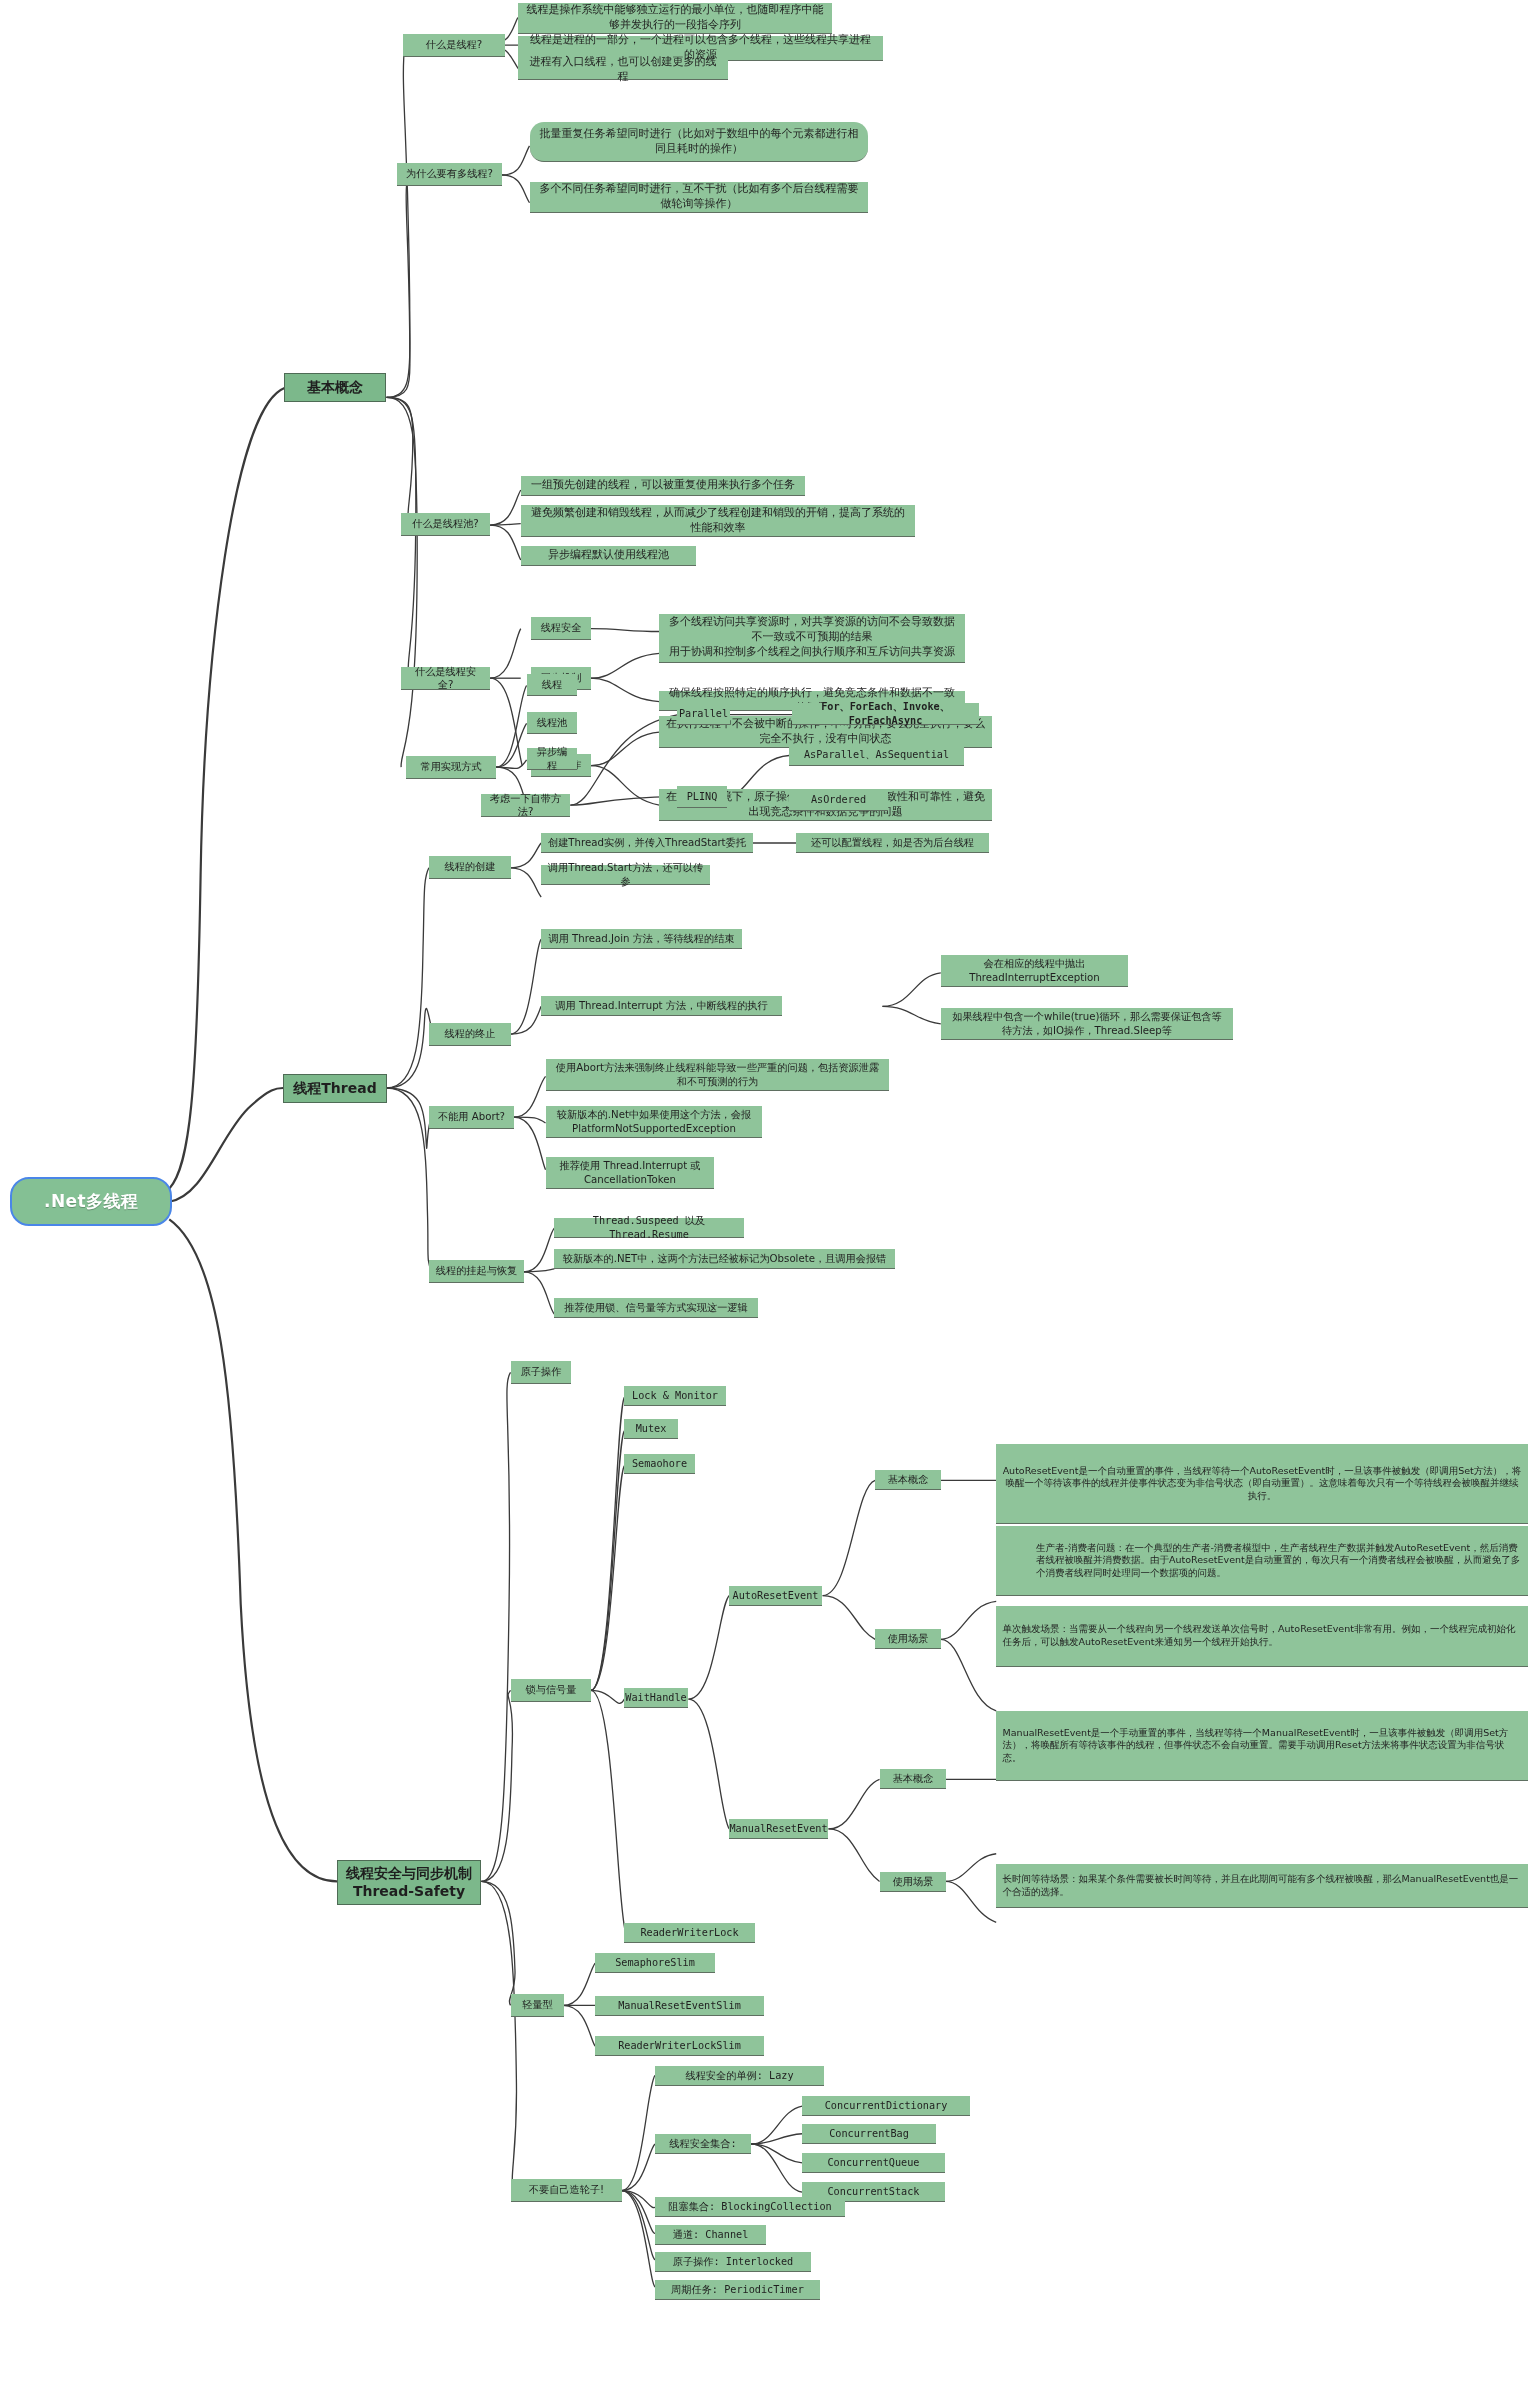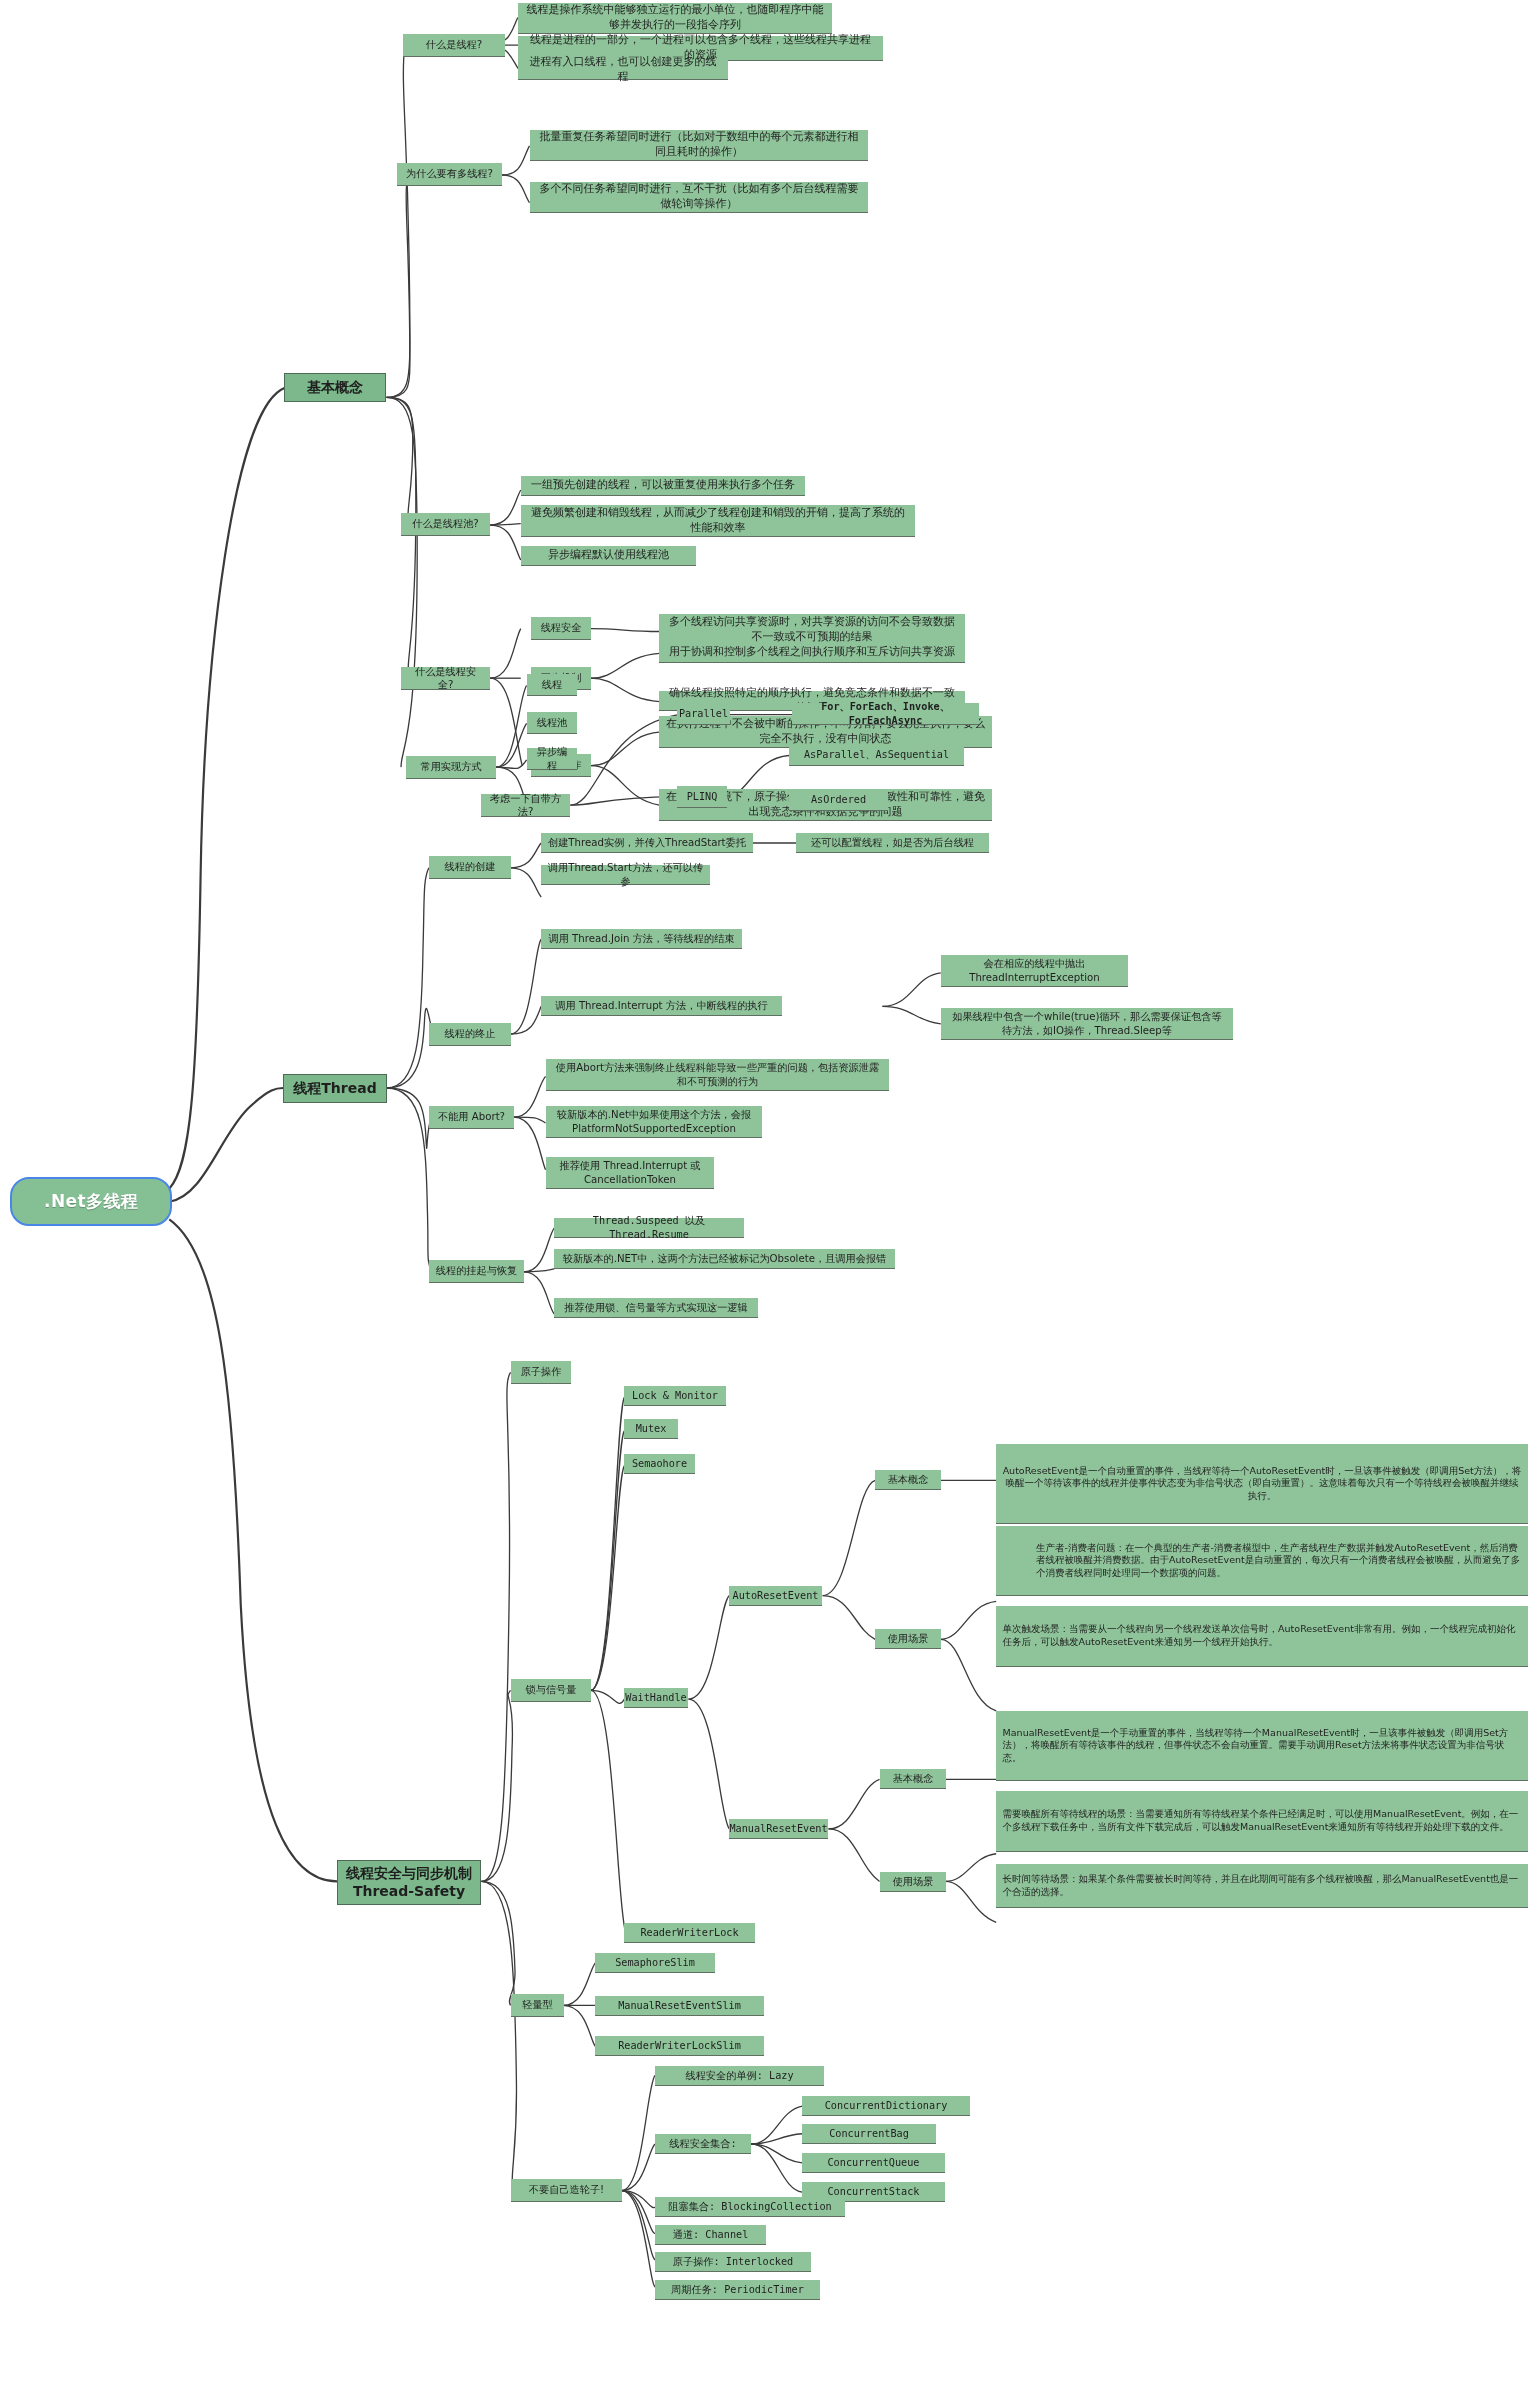--- a/index.html
+++ b/index.html
@@ -156,21 +156,21 @@
   <div class="node lead" style="left:518px;top:36px;width:365px;height:25px;">
     <span>线程是进程的一部分，一个进程可以包含多个线程，这些线程共享进程的资源</span>
     </div>
   <div class="node lead" style="left:518px;top:60px;width:210px;height:20.4px;">
     <span>进程有入口线程，也可以创建更多的线程</span>
     </div>
 
   <div class="node sm" style="left:397px;top:163px;width:105px;height:23px;">
     <span>为什么要有多线程?</span>
     </div>
-  <div class="node lead" style="left:530px;top:130px;width:338px;height:31px;">
+  <div class="node lead" style="left:530px;top:122px;width:338px;height:40px;border-radius:14px;">
     <span>批量重复任务希望同时进行（比如对于数组中的每个元素都进行相同且耗时的操作）</span>
     </div>
   <div class="node lead" style="left:530px;top:182px;width:338px;height:31px;">
     <span>多个不同任务希望同时进行，互不干扰（比如有多个后台线程需要做轮询等操作）</span>
     </div>
 
   <div class="node sm" style="left:401px;top:513px;width:89px;height:23px;">
     <span>什么是线程池?</span>
     </div>
   <div class="node lead" style="left:521px;top:476px;width:284px;height:20.4px;">
@@ -357,23 +357,20 @@
     </div>
   <div class="node sm" style="left:880px;top:1769px;width:66px;height:20.4px;">
     <span>基本概念</span>
     </div>
   <div class="node xs" style="left:996px;top:1711px;width:532px;height:70px;text-align:left;">
     <span>ManualResetEvent是一个手动重置的事件，当线程等待一个ManualResetEvent时，一旦该事件被触发（即调用Set方法），将唤醒所有等待该事件的线程，但事件状态不会自动重置。需要手动调用Reset方法来将事件状态设置为非信号状态。</span>
     </div>
   <div class="node sm" style="left:880px;top:1872px;width:66px;height:20.4px;">
     <span>使用场景</span>
     </div>
-  <div class="node xs" style="left:996px;top:1791px;width:532px;height:61px;text-align:left;">
-    <span>需要唤醒所有等待线程的场景：当需要通知所有等待线程某个条件已经满足时，可以使用ManualResetEvent。例如，在一个多线程下载任务中，当所有文件下载完成后，可以触发ManualResetEvent来通知所有等待线程开始处理下载的文件。</span>
-    </div>
   <div class="node xs" style="left:996px;top:1864px;width:532px;height:44px;text-align:left;">
     <span>长时间等待场景：如果某个条件需要被长时间等待，并且在此期间可能有多个线程被唤醒，那么ManualResetEvent也是一个合适的选择。</span>
     </div>
 
   <div class="node sm" style="left:511px;top:1994px;width:53px;height:23px;">
     <span>轻量型</span>
     </div>
   <div class="node sm mono" style="left:595px;top:1953px;width:120px;height:20.4px;">
     <span>SemaphoreSlim</span>
     </div>

